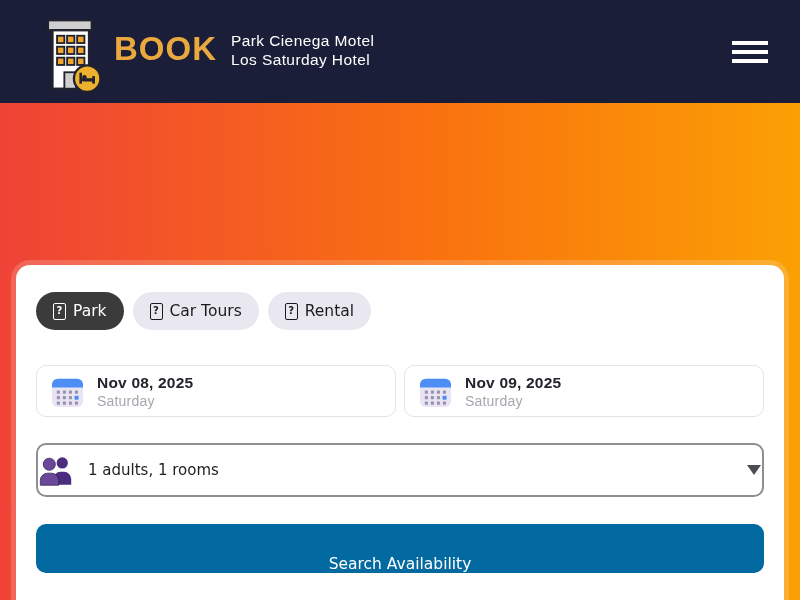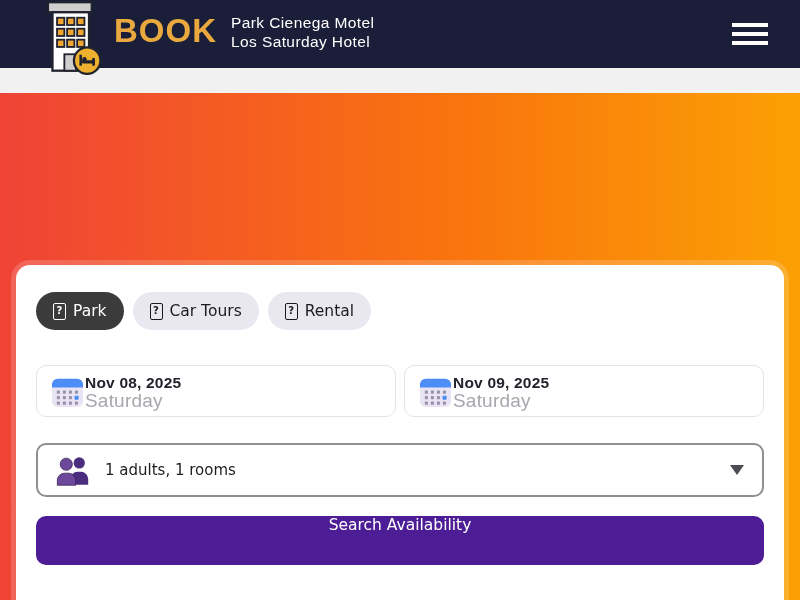--- a/index.html
+++ b/index.html
@@ -1,21 +1,21 @@
 <!DOCTYPE html>
 <html><head>
 <meta charset="utf-8">
 <style>
   * { margin:0; padding:0; box-sizing:border-box; }
   html,body { width:800px; height:600px; overflow:hidden; }
   body { font-family:"Liberation Sans", sans-serif; position:relative; background:#f1f1f1; }
 
   
   .header {
-    position:absolute; top:0; left:0; width:800px; height:68px;
+    position:absolute; top:0; left:0; width:800px; height:103px;
     background:#1b1e38; display:flex; align-items:center; padding:0 32px 0 26px;
     z-index:3;
   }
   .logo-wrap { width:84px; height:86px; margin-top:4px; flex:0 0 auto; }
   .brand {
     font-size:33px; font-weight:800; color:#e9a93e; letter-spacing:1px;
     margin:0 14px 6px 4px;
   }
   .hotel-name {
     color:#ffffff; font-weight:400; font-size:15.5px; line-height:19px;
@@ -49,49 +49,49 @@
   .tofu {
     display:inline-flex; align-items:center; justify-content:center;
     width:13px; height:17px; border:1.5px solid currentColor; border-radius:2px;
     font-size:10px; font-weight:700; margin-right:7px; line-height:1;
   }
 
   
   .date-row { display:flex; gap:8px; margin-top:35px; }
   .date-field {
     flex:1; height:52px; border:1px solid #e4e4e8; border-radius:10px;
-    display:flex; align-items:center; padding:0 13px; 
+    display:flex; align-items:center; padding:0 13px; gap:12px;
     background:#fff; cursor:pointer;
   }
   .cal-icon { width:35px; height:35px; flex:0 0 auto; }
   .date-main { font-weight:700; font-size:15.5px; color:#23242c; line-height:19px; letter-spacing:.2px; }
-  .date-sub  { font-size:19px; color:#a6a6ad; line-height:18px; letter-spacing:.2px; }
+  .date-sub  { font-size:14px; color:#a6a6ad; line-height:18px; letter-spacing:.2px; }
 
   
   .guests {
     margin-top:26px; height:54px; border:2px solid #8e8e93; border-radius:10px;
-    display:flex; align-items:center; padding:0 18px; gap:15px; cursor:pointer;
+    display:flex; align-items:center; padding:0 1px; gap:15px; cursor:pointer;
     background:#fff;
   }
   .people-icon { width:34px; height:31px; flex:0 0 auto; }
   .guests-text {
     font-family:"DejaVu Sans", sans-serif; font-size:15px; color:#1d1d1f;
   }
   .caret {
     margin-left:auto; width:0; height:0;
     border-left:7px solid transparent; border-right:7px solid transparent;
     border-top:10px solid #4c4c52;
   }
 
   
   .search-btn {
-    margin-top:19px; width:100%; height:49px; border:none; border-radius:10px;
-    background:#4c1d95; color:#ffffff; cursor:pointer;
+    margin-top:27px; width:100%; height:49px; border:none; border-radius:10px;
+    background:#0369a1; color:#ffffff; cursor:pointer;
     font-family:"DejaVu Sans", sans-serif; font-size:15.5px;
-    display:flex; align-items:flex-start; justify-content:center;
+    display:flex; align-items:flex-end; justify-content:center;
   }
 </style>
 </head>
 <body>
 
 <header class="header">
   <div class="logo-wrap">
     <svg viewBox="0 0 92 92" width="84" height="86">
 
       <rect x="24" y="9" width="48" height="11" fill="#cfcfcf" stroke="#20222e" stroke-width="2.5"></rect>

